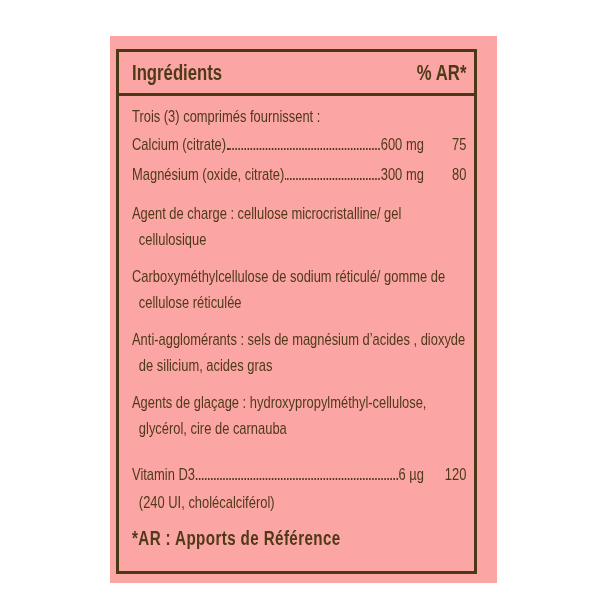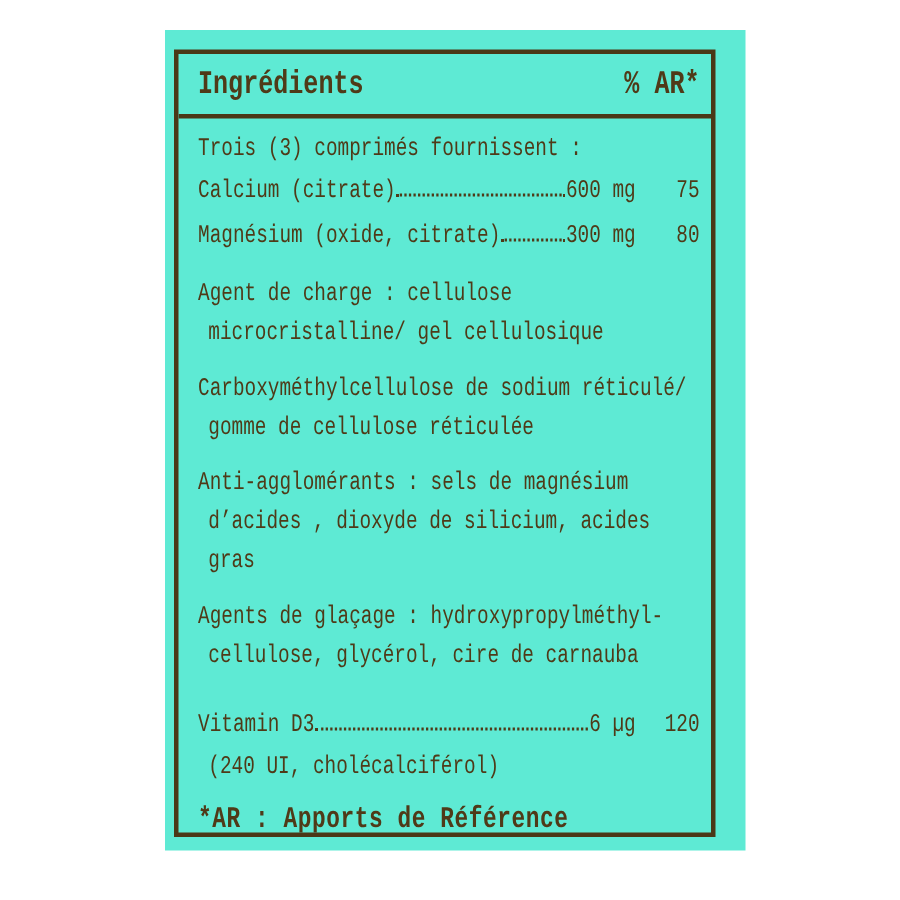--- a/index.html
+++ b/index.html
@@ -7,25 +7,24 @@
     padding: 0;
     width: 600px;
     height: 600px;
     background: #ffffff;
     font-family: "Liberation Sans", sans-serif;
     overflow: hidden;
   }
   .panel {
     position: absolute;
     left: 110px;
-    top: 20px;
+    top: 36px;
     width: 387px;
     height: 547px;
-    background: #5eead4;
-    font-family: Liberation Mono, monospace;
+    background: #fca5a5;
   }
   .frame {
     position: absolute;
     left: 6px;
     top: 13px;
     right: 20px;
     bottom: 9px;
     border: 3px solid #4a3817;
     box-sizing: border-box;
     padding: 0 8px 0 13px;

